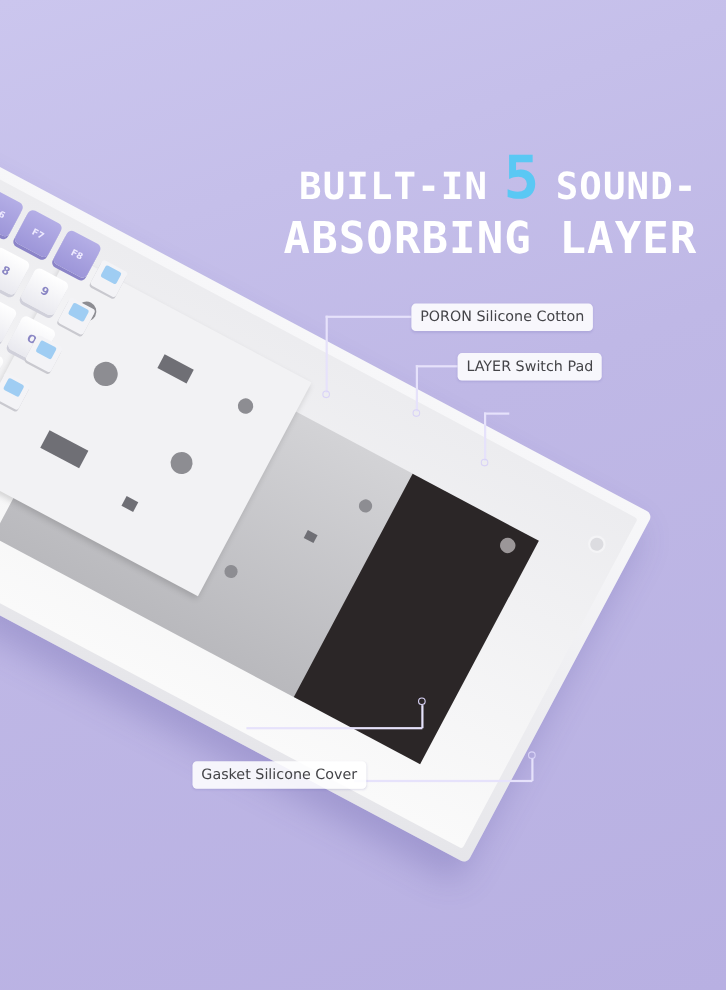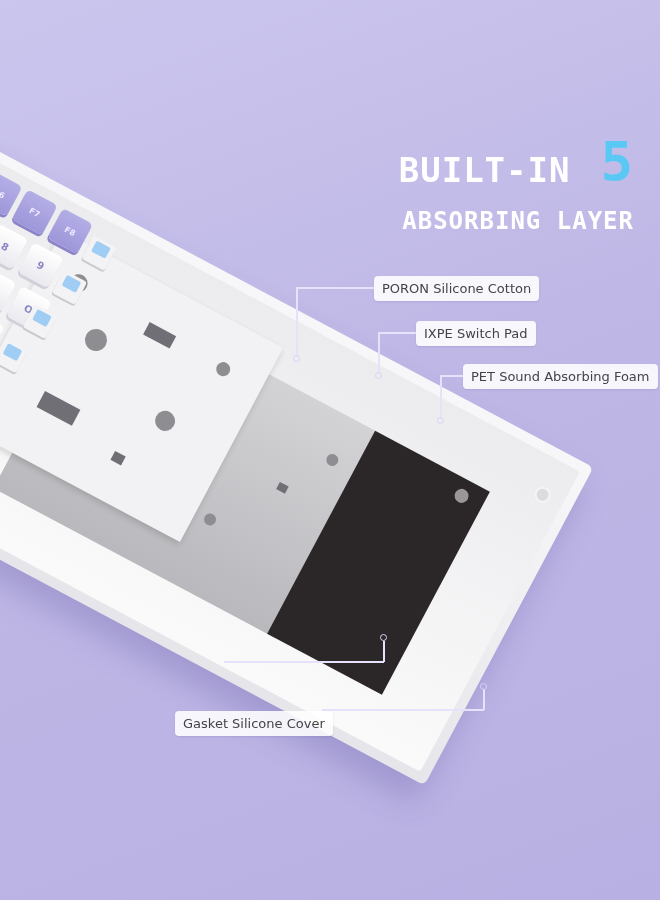--- a/index.html
+++ b/index.html
@@ -9,23 +9,23 @@
     font-family: "DejaVu Sans", sans-serif;
   }
   .stage { position: absolute; inset: 0; }
 
   
   .headline {
     position: absolute; right: 26px; top: 138px; text-align: right;
     color: #ffffff; font-family: "DejaVu Sans Mono", monospace; font-weight: bold;
     letter-spacing: 1px; line-height: 1;
   }
-  .headline .line1 { font-size: 34px; display: flex; justify-content: flex-end; align-items: flex-end; gap: 30px; }
+  .headline .line1 { font-size: 34px; display: flex; justify-content: flex-end; align-items: flex-end; gap: 14px; }
   .headline .big5 { color: #5ac8f4; font-size: 54px; line-height: 0.9; }
-  .headline .line2 { font-size: 24px; margin-top: 22px; }
+  .headline .line2 { font-size: 40px; margin-top: 10px; }
   .subline {
     position: absolute; right: 26px; top: 242px; color: #ffffff;
     font-family: "DejaVu Sans", sans-serif; font-size: 17px; font-weight: bold;
   }
 
   
   .callout {
     position: absolute; background: rgba(255,255,255,0.88); color: #444448;
     font-family: "DejaVu Sans", sans-serif; font-size: 13px; padding: 5px 8px;
     border-radius: 4px; white-space: nowrap; box-shadow: 0 1px 2px rgba(90,80,160,0.15);
@@ -130,41 +130,41 @@
 
         <div class="case-dot" style="left:690px;top:30px;"></div>
       </div>
     </div>
   </div>
 
   <div class="headline">
     <div class="line1">
       <span>BUILT-IN</span>
       <span class="big5">5</span>
+      <span>SOUND-</span>
     </div>
     <div class="line2">ABSORBING LAYER</div>
   </div>
 
   <div class="line" style="left:296px;top:287px;width:78px;height:1.5px;"></div>
   <div class="line" style="left:296px;top:287px;width:1.5px;height:70px;"></div>
   <div class="dot" style="left:293px;top:355px;"></div>
   <div class="callout" style="left:374px;top:276px;">PORON Silicone Cotton</div>
 
   <div class="line" style="left:378px;top:332px;width:38px;height:1.5px;"></div>
   <div class="line" style="left:378px;top:332px;width:1.5px;height:42px;"></div>
   <div class="dot" style="left:375px;top:372px;"></div>
-  <div class="callout" style="left:416px;top:321px;">IXPE Switch Pad</div>
+  <div class="callout" style="left:416px;top:321px;">LAYER Switch Pad</div>
 
   <div class="line" style="left:440px;top:375px;width:23px;height:1.5px;"></div>
   <div class="line" style="left:440px;top:375px;width:1.5px;height:44px;"></div>
   <div class="dot" style="left:437px;top:417px;"></div>
-  <div class="callout" style="left:463px;top:364px;">PET Sound Absorbing Foam</div>
 
   <div class="line" style="left:224px;top:661px;width:160px;height:1.5px;"></div>
   <div class="line" style="left:383px;top:641px;width:1.5px;height:21px;"></div>
   <div class="dot" style="left:380px;top:634px;"></div>
 
   <div class="line" style="left:322px;top:709px;width:162px;height:1.5px;"></div>
   <div class="line" style="left:483px;top:689px;width:1.5px;height:21px;"></div>
   <div class="dot" style="left:480px;top:683px;"></div>
-  <div class="callout" style="left:175px;top:711px;">Gasket Silicone Cover</div>
+  <div class="callout" style="left:175px;top:692px;">Gasket Silicone Cover</div>
 
 </div>
 
 </body></html>

